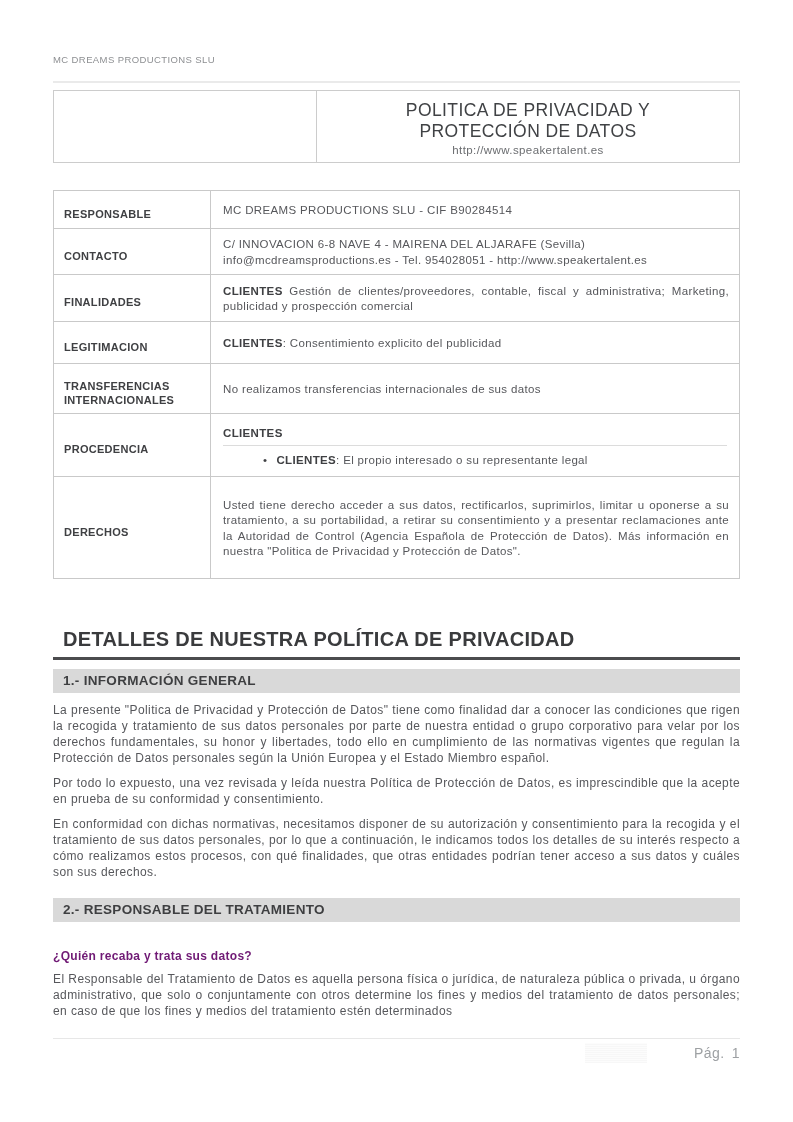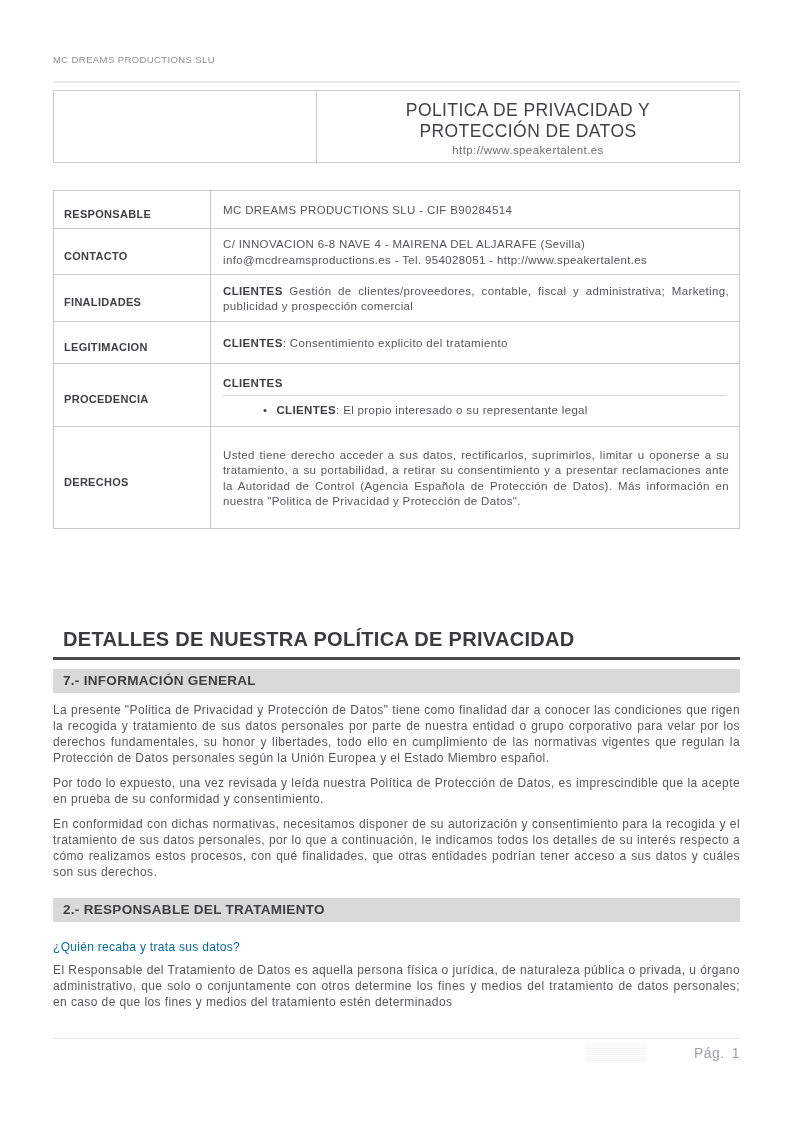--- a/index.html
+++ b/index.html
@@ -76,21 +76,21 @@
   .heading-underline { height: 3px; background: #4b4c4e; margin-bottom: 9px; }
   .section-bar {
     background: #d9d9d9; color: #3e3f41; font-size: 13.5px; font-weight: bold;
     letter-spacing: 0.3px; padding: 4px 10px 5px 10px;
   }
   .para {
     margin-top: 9px; text-align: justify;
     font-size: 12px; line-height: 16px; letter-spacing: 0.4px; color: #56575b;
   }
   .bar-2 { margin-top: 18px; }
-  .question { margin-top: 18px; font-size: 12px; font-weight: normal; color: #0369a1; letter-spacing: 0.3px; }
+  .question { margin-top: 27px; font-size: 12px; font-weight: bold; color: #701a75; letter-spacing: 0.3px; }
   .q-para { margin-top: 8px; }
 
   
   .footer-rule {
     position: absolute; left: 53px; right: 53px; top: 1038px;
     height: 1px; background: #e7e7e7;
   }
   .watermark {
     position: absolute; left: 585px; top: 1043px; width: 62px; height: 20px;
     background: repeating-linear-gradient(0deg, #f7f7f7 0 1px, #fcfcfc 1px 2px);
@@ -133,45 +133,49 @@
       </div>
     </div>
 
     <div class="irow r3">
       <div class="cell label">FINALIDADES</div>
       <div class="cell value"><b>CLIENTES</b><span> Gestión de clientes/proveedores, contable, fiscal y administrativa; Marketing, publicidad y prospección comercial</span></div>
     </div>
 
     <div class="irow r4">
       <div class="cell label">LEGITIMACION</div>
-      <div class="cell value"><b>CLIENTES</b><span>: Consentimiento explicito del tratamiento</span></div>
+      <div class="cell value"><b>CLIENTES</b><span>: Consentimiento explicito del publicidad</span></div>
     </div>
 
 
+    <div class="irow r6">
+      <div class="cell label">TRANSFERENCIAS INTERNACIONALES</div>
+      <div class="cell value">No realizamos transferencias internacionales de sus datos</div>
+    </div>
 
     <div class="irow r7">
       <div class="cell label">PROCEDENCIA</div>
       <div class="cell value">
         <div class="proc-head">CLIENTES</div>
         <div class="proc-bullet"><span class="bullet">•</span><b>CLIENTES</b><span>: El propio interesado o su representante legal</span></div>
       </div>
     </div>
 
     <div class="irow r8">
       <div class="cell label">DERECHOS</div>
       <div class="cell value">Usted tiene derecho acceder a sus datos, rectificarlos, suprimirlos, limitar u oponerse a su tratamiento, a su portabilidad, a retirar su consentimiento y a presentar reclamaciones ante la Autoridad de Control (Agencia Española de Protección de Datos). Más información en nuestra "Politica de Privacidad y Protección de Datos".</div>
     </div>
 
   </div>
 
   <div class="details">
     <div class="main-heading">DETALLES DE NUESTRA POLÍTICA DE PRIVACIDAD</div>
     <div class="heading-underline"></div>
 
-    <div class="section-bar">7.- INFORMACIÓN GENERAL</div>
+    <div class="section-bar">1.- INFORMACIÓN GENERAL</div>
     <p class="para">La presente "Politica de Privacidad y Protección de Datos" tiene como finalidad dar a conocer las condiciones que rigen la recogida y tratamiento de sus datos personales por parte de nuestra entidad o grupo corporativo para velar por los derechos fundamentales, su honor y libertades, todo ello en cumplimiento de las normativas vigentes que regulan la Protección de Datos personales según la Unión Europea y el Estado Miembro español.</p>
     <p class="para">Por todo lo expuesto, una vez revisada y leída nuestra Política de Protección de Datos, es imprescindible que la acepte en prueba de su conformidad y consentimiento.</p>
     <p class="para">En conformidad con dichas normativas, necesitamos disponer de su autorización y consentimiento para la recogida y el tratamiento de sus datos personales, por lo que a continuación, le indicamos todos los detalles de su interés respecto a cómo realizamos estos procesos, con qué finalidades, que otras entidades podrían tener acceso a sus datos y cuáles son sus derechos.</p>
 
     <div class="section-bar bar-2">2.- RESPONSABLE DEL TRATAMIENTO</div>
     <div class="question">¿Quién recaba y trata sus datos?</div>
     <p class="para q-para">El Responsable del Tratamiento de Datos es aquella persona física o jurídica, de naturaleza pública o privada, u órgano administrativo, que solo o conjuntamente con otros determine los fines y medios del tratamiento de datos personales; en caso de que los fines y medios del tratamiento estén determinados</p>
   </div>
 
   <div class="footer-rule"></div>

